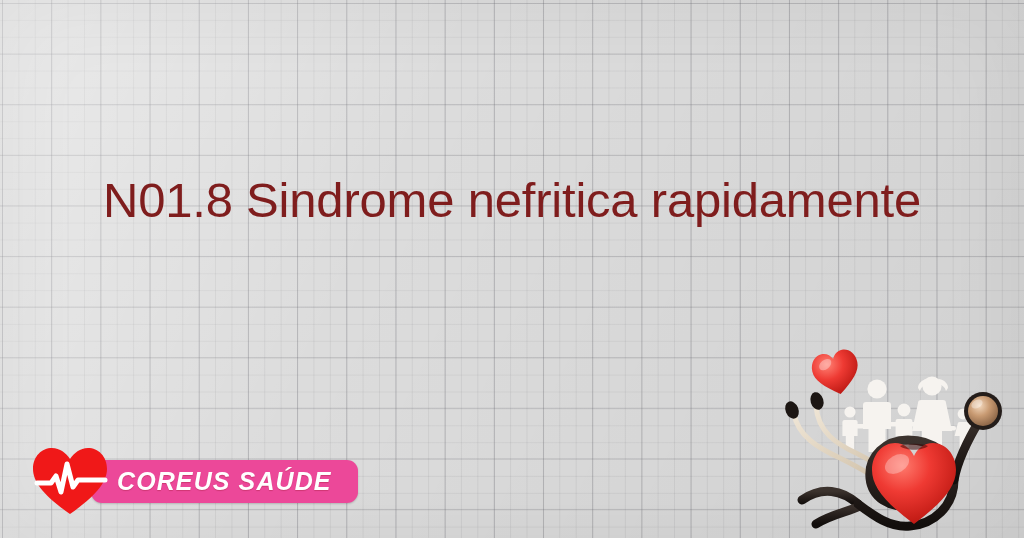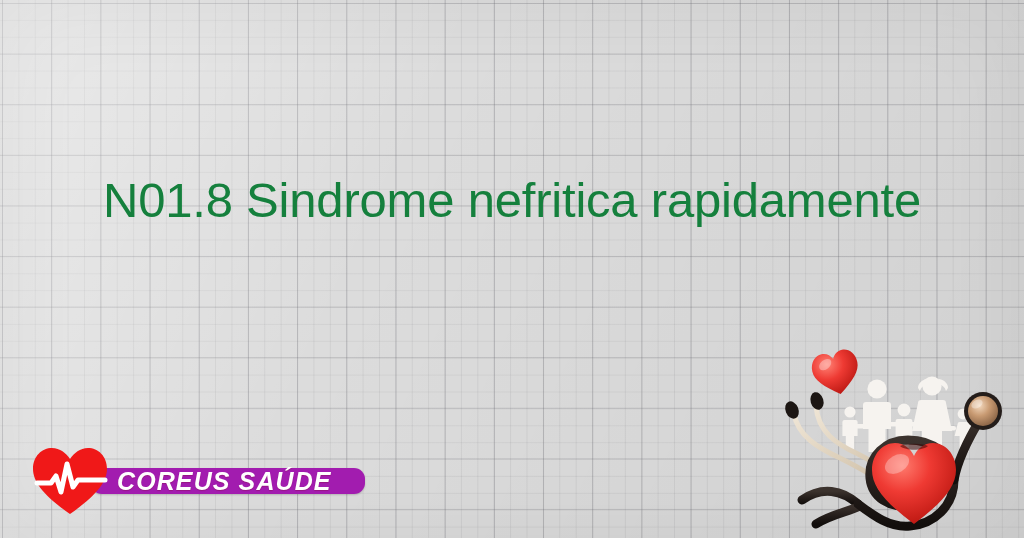--- a/index.html
+++ b/index.html
@@ -52,21 +52,21 @@
     box-shadow: inset 0 0 90px rgba(0,0,0,0.05);
   }
 
   
   #headline {
     position: absolute;
     left: 0;
     top: 168px;
     width: 1024px;
     text-align: center;
-    color: #15803d;
+    color: #7f1d1d;
     font-family: "Liberation Sans", sans-serif;
     font-size: 49px;
     line-height: 65px;
     font-weight: 400;
     letter-spacing: -0.2px;
     padding: 0 16px;
     box-sizing: border-box;
   }
   #headline .ln { display: block; white-space: nowrap; }
 
@@ -82,26 +82,26 @@
   #brand-heart {
     position: relative;
     width: 78px;
     height: 70px;
     flex: 0 0 auto;
     z-index: 2;
   }
   #brand-pill {
     position: relative;
     margin-left: -18px;
-    height: 26px;
+    height: 43px;
     border-radius: 11px;
-    background: #a21caf;
+    background: #ec4899;
     display: flex;
     align-items: center;
-    padding: 0 33px 0 26px;
+    padding: 0 26px 0 26px;
     box-shadow: 0 1px 2px rgba(0,0,0,0.18);
     z-index: 1;
   }
   #brand-text {
     color: #ffffff;
     font-family: "Liberation Sans", sans-serif;
     font-weight: 700;
     font-style: italic;
     font-size: 25px;
     letter-spacing: 1.1px;

